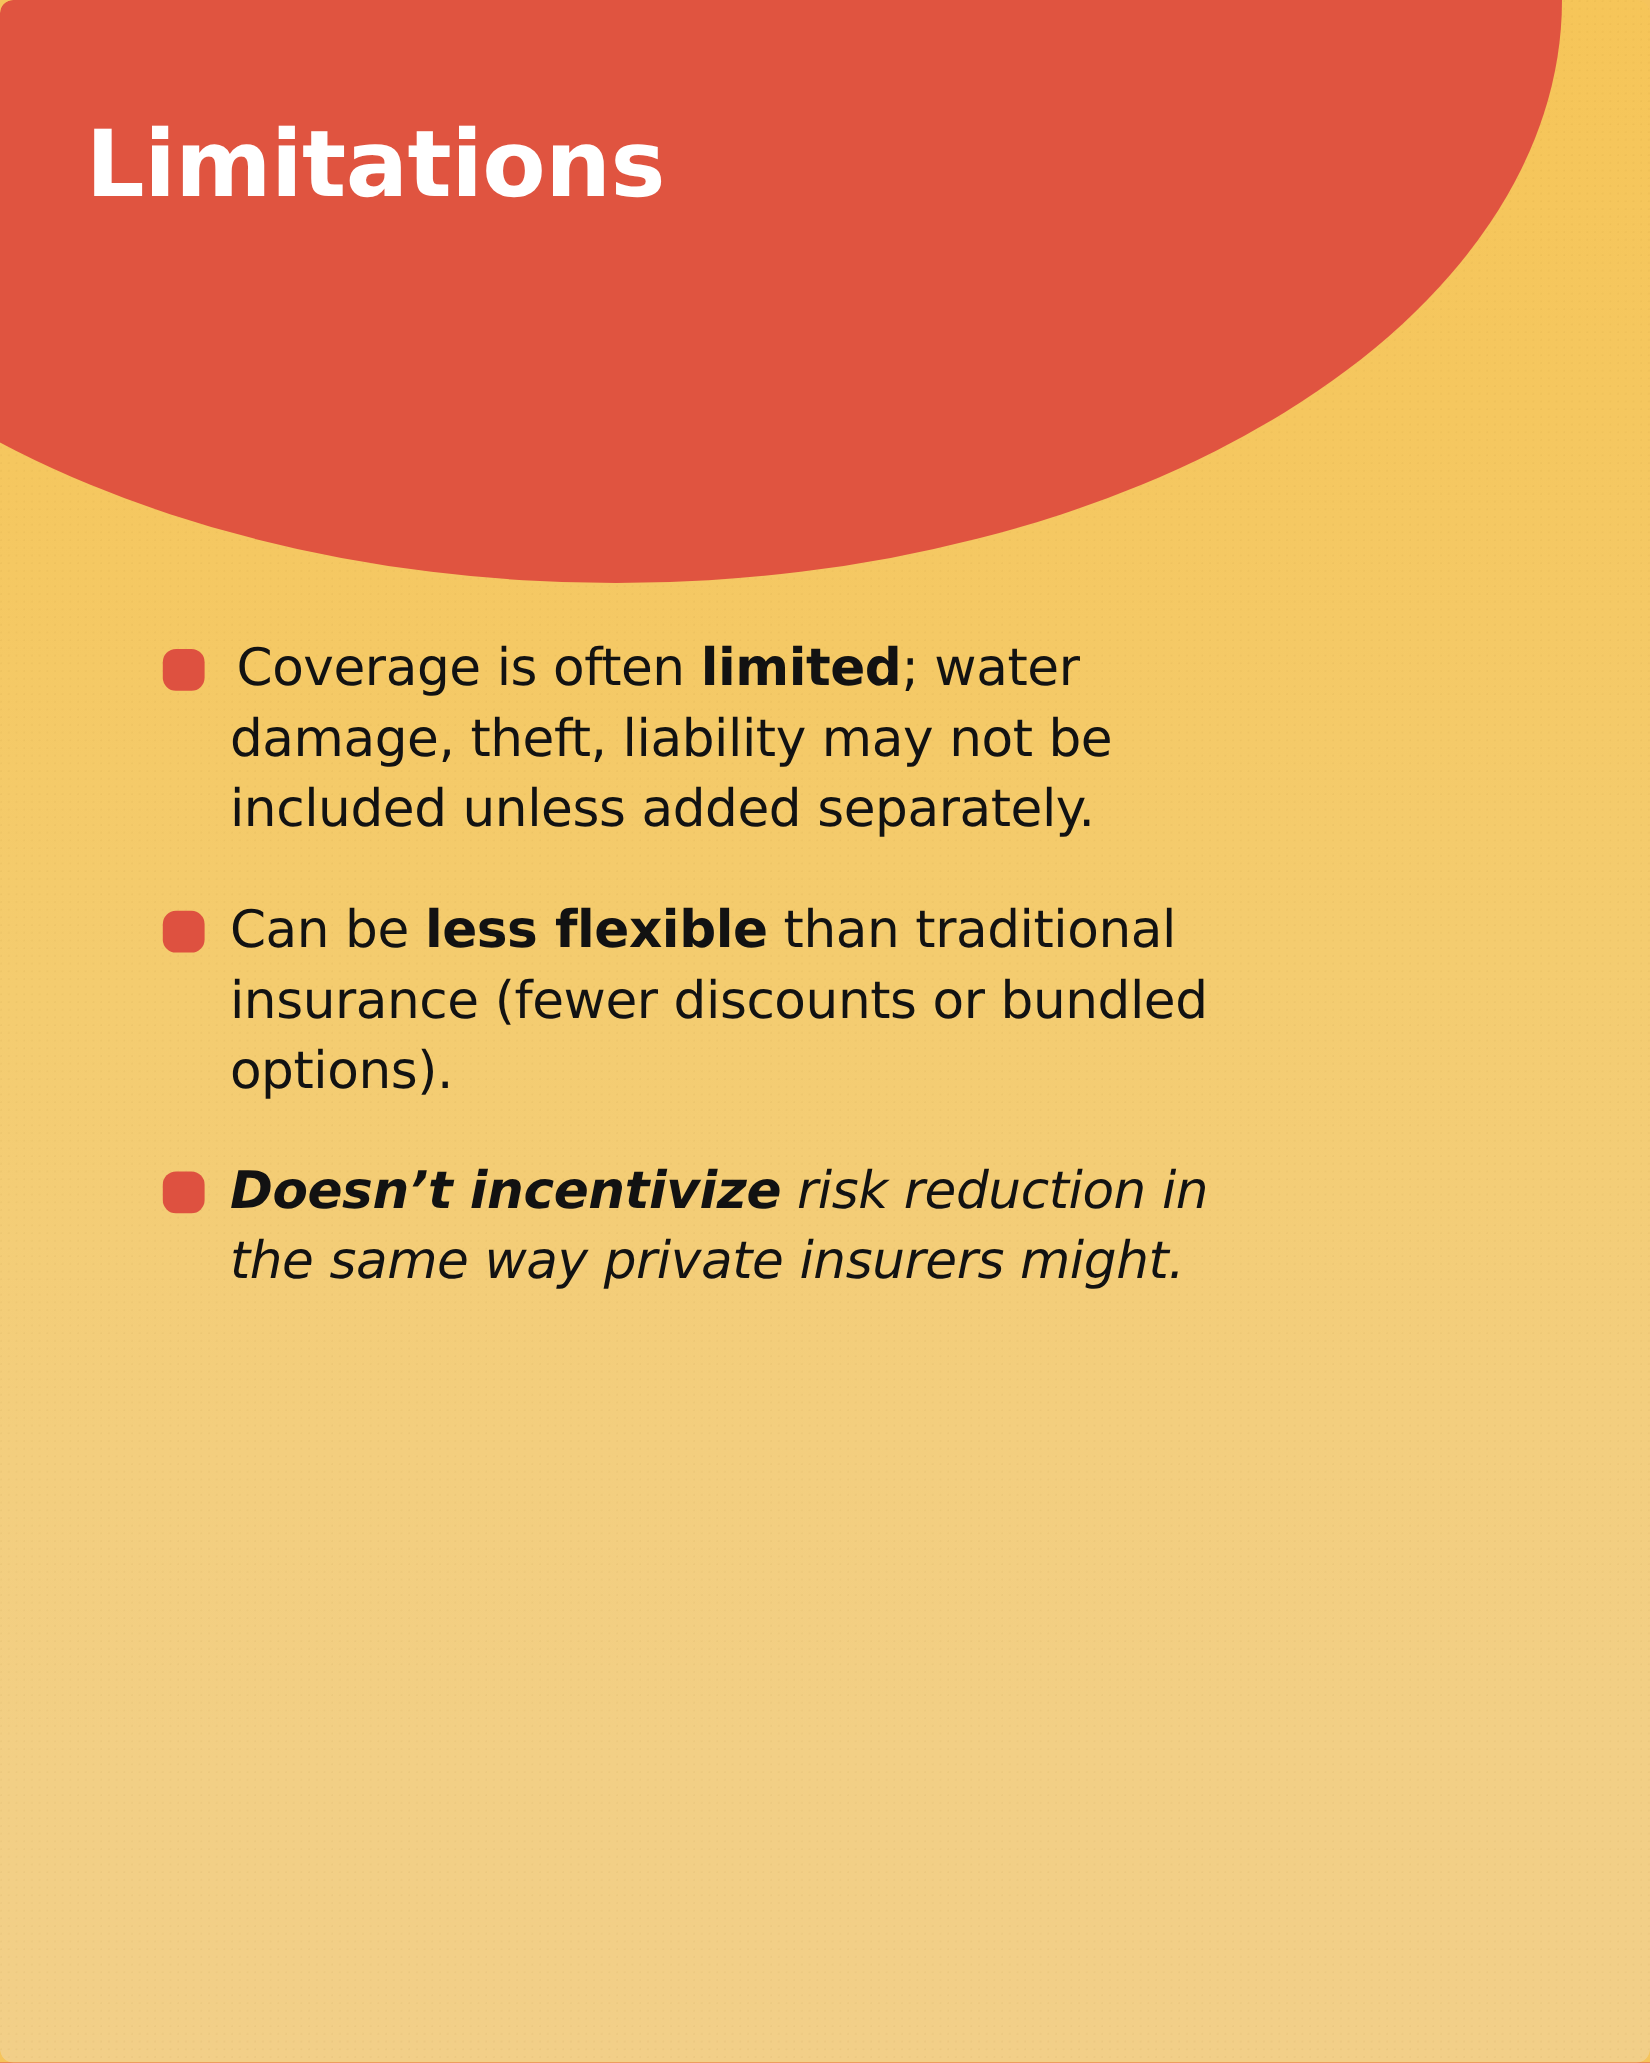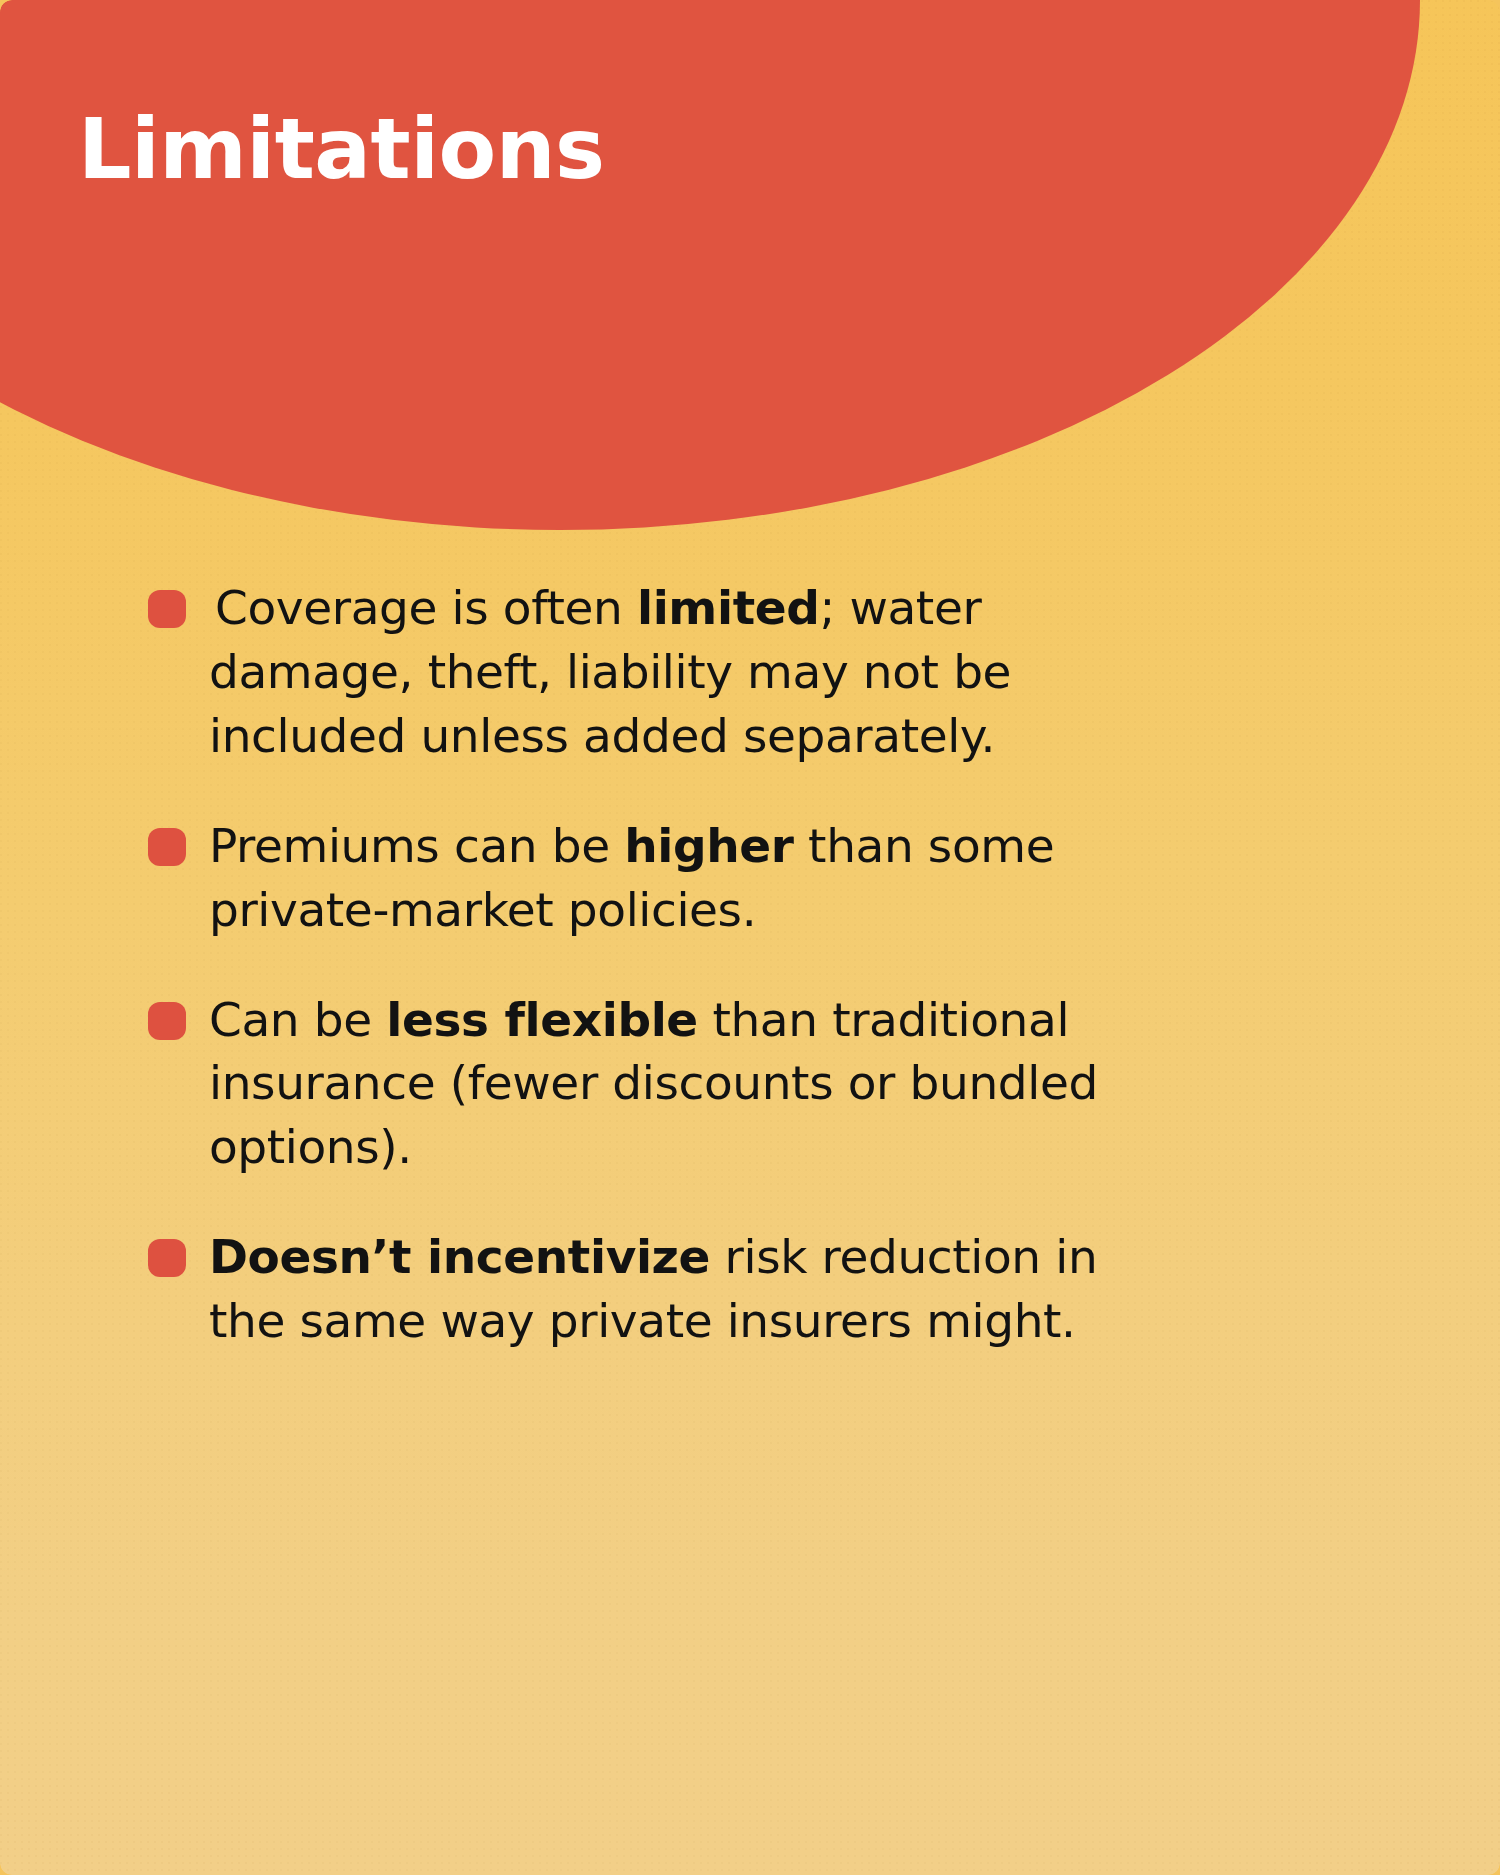--- a/index.html
+++ b/index.html
@@ -84,21 +84,21 @@
     width:1010px;
     z-index:3;
   }
 
   .bullet-item {
     display:flex;
     align-items:flex-start;
     margin-bottom:46px;
     justify-content:space-between;
   }
-  .bullet-item:last-child { margin-bottom:16px; }
+  .bullet-item:last-child { margin-bottom:16px;font-style:italic; }
 
   .bullet-marker {
     flex:0 0 auto;
     width:38px;
     height:38px;
     background:#DE5140;
     margin-top:14px;
     margin-right:23px;
   }
 
@@ -126,24 +126,20 @@
 
   <div id="header">
     <div class="title-line" id="title-line-1">Limitations</div>
   </div>
 
   <div id="bullet-list">
       <div class="bullet-item" data-idx="0">
         <span class="bullet-marker" style="background: rgb(222, 81, 64);"></span>
         <div class="bullet-text"><span>Coverage is often </span><b>limited</b><span>; water damage, theft, liability may not be included unless added separately.</span></div>
       </div>
-      <div class="bullet-item" data-idx="1">
-        <span class="bullet-marker" style="background: rgb(222, 81, 64);"></span>
-        <div class="bullet-text"><span>Premiums can be </span><b>higher</b><span> than some private-market policies.</span></div>
-      </div>
       <div class="bullet-item" data-idx="2">
         <span class="bullet-marker" style="background: rgb(222, 81, 64);"></span>
         <div class="bullet-text"><span>Can be </span><b>less flexible</b><span> than traditional insurance (fewer discounts or bundled options).</span></div>
       </div>
       <div class="bullet-item" data-idx="3">
         <span class="bullet-marker" style="background: rgb(222, 81, 64);"></span>
         <div class="bullet-text"><b>Doesn’t incentivize</b><span> risk reduction in the same way private insurers might.</span></div>
       </div>
     </div>
 

